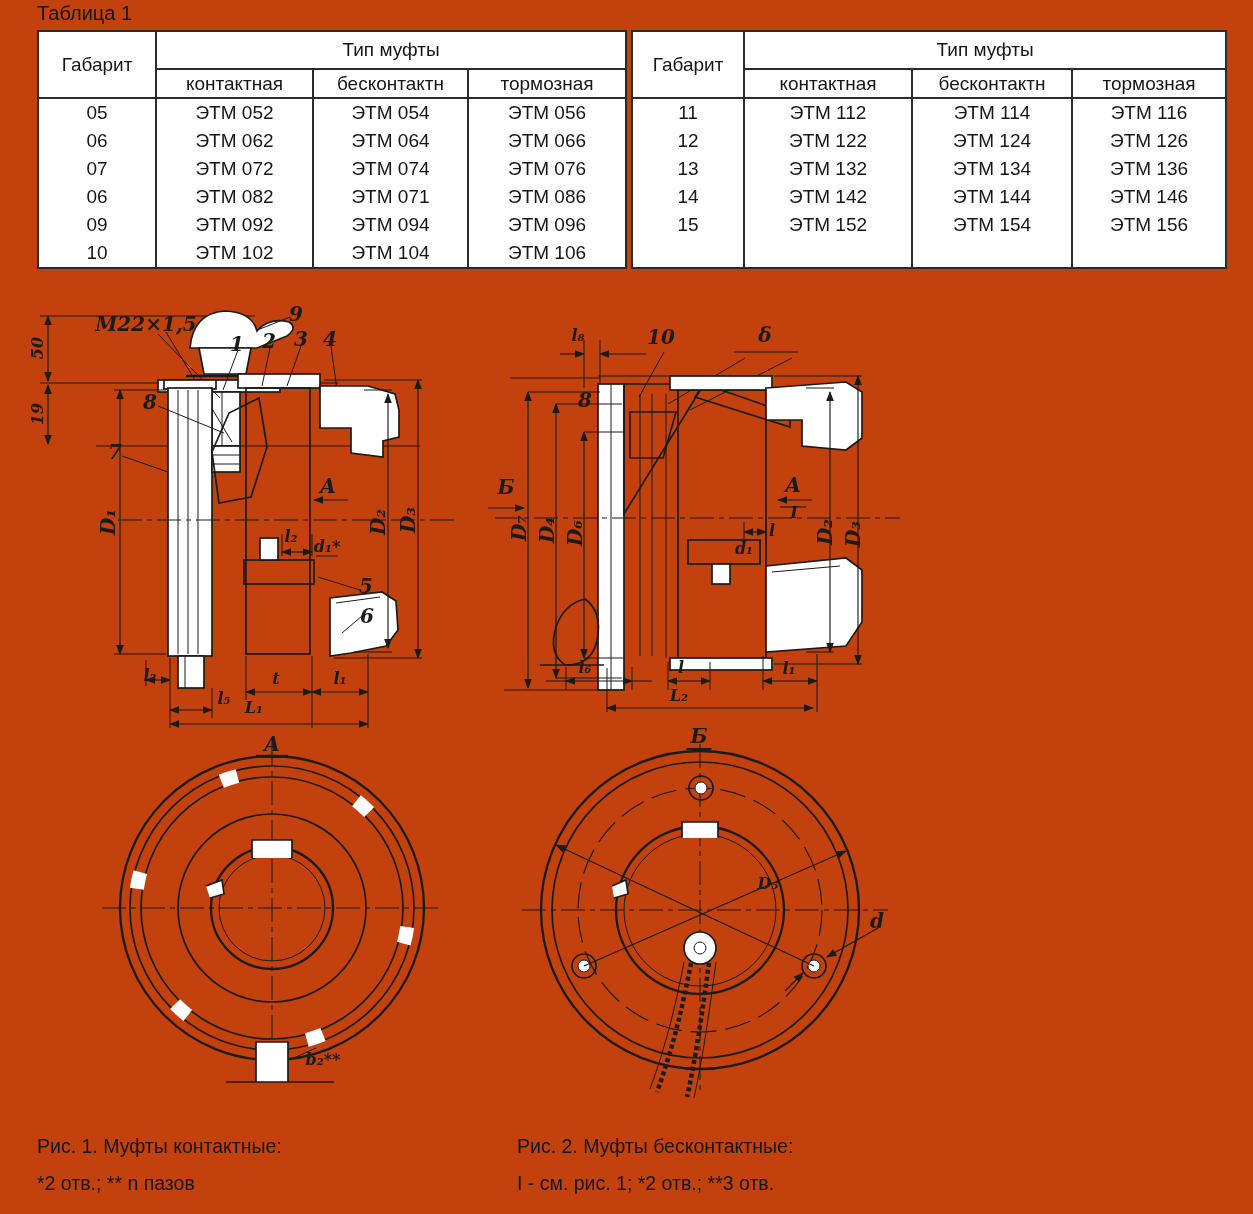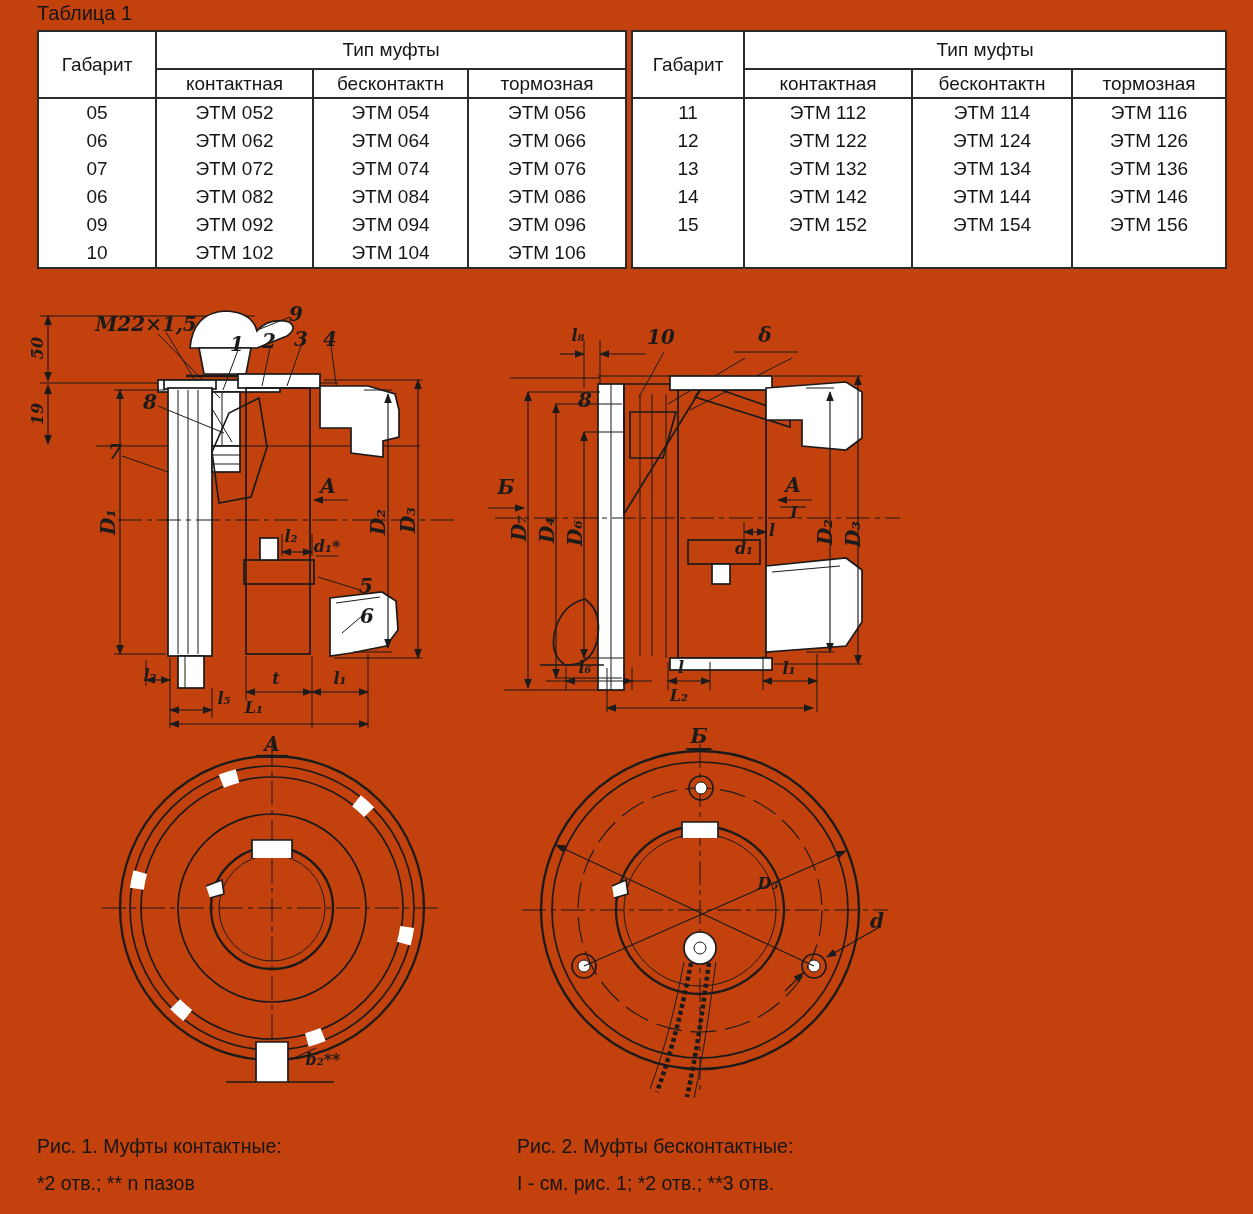--- a/index.html
+++ b/index.html
@@ -80,21 +80,21 @@
           </tr>
           <tr>
             <td>07</td>
             <td>ЭТМ 072</td>
             <td>ЭТМ 074</td>
             <td>ЭТМ 076</td>
           </tr>
           <tr>
             <td>06</td>
             <td>ЭТМ 082</td>
-            <td>ЭТМ 084</td>
+            <td>ЭТМ 071</td>
             <td>ЭТМ 086</td>
           </tr>
           <tr>
             <td>09</td>
             <td>ЭТМ 092</td>
             <td>ЭТМ 094</td>
             <td>ЭТМ 096</td>
           </tr>
           <tr>
             <td>10</td>

